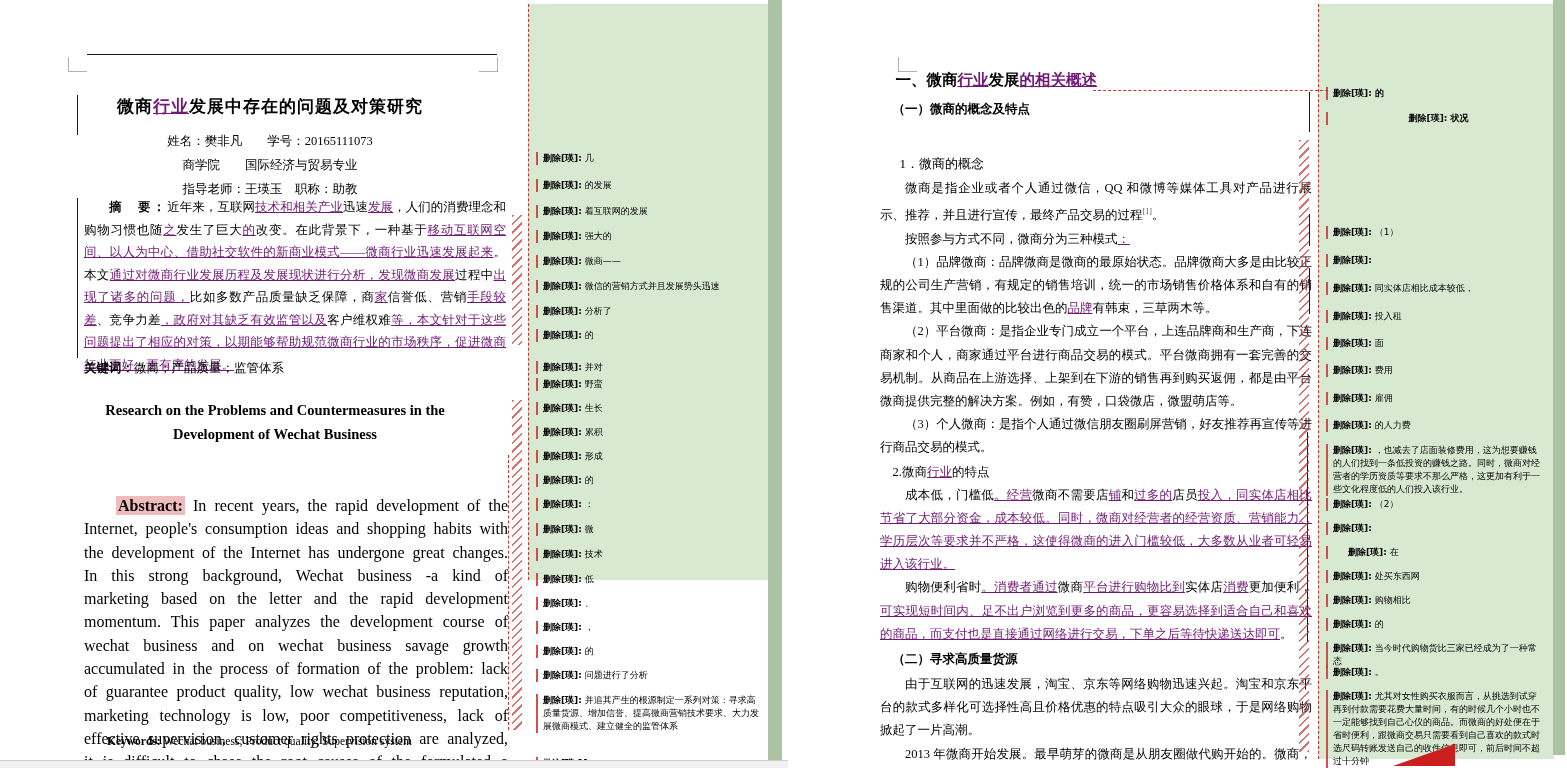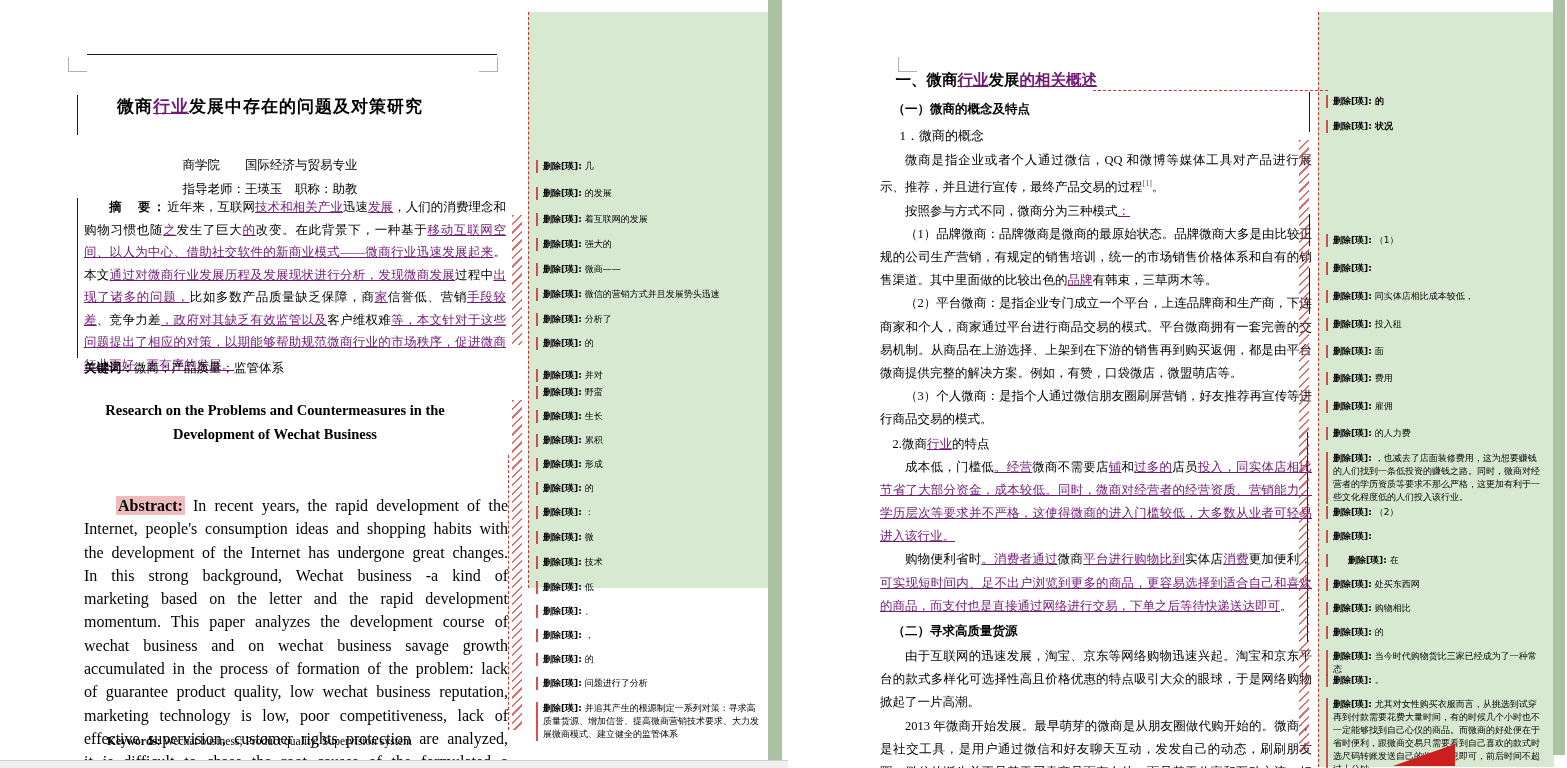--- a/index.html
+++ b/index.html
@@ -6,21 +6,21 @@
   body{width:1567px;height:768px;overflow:hidden;background:#ffffff;
        font-family:"Liberation Serif","DejaVu Serif",serif;}
   #stage{position:relative;width:1567px;height:768px;overflow:hidden;background:#ffffff;}
 
   
   .page{position:absolute;background:#ffffff;}
   #page1{left:0;top:0;width:528px;height:760px;}
   #page2{left:782px;top:0;width:536px;height:755px;}
 
   
-  .markup-panel{position:absolute;top:12px;background:#d8e9d2;border-left:1px dashed #cc3333;}
+  .markup-panel{position:absolute;top:4px;background:#d8e9d2;border-left:1px dashed #cc3333;}
   #markup-left{left:528px;width:240px;height:576px;}
   #markup-right{left:1318px;width:235px;height:755px;}
   .callout{position:absolute;left:7px;right:10px;font-family:"DejaVu Sans","Liberation Sans",sans-serif;
            font-size:9px;line-height:13px;color:#000;border-left:2px solid rgba(204,51,51,.85);
            padding-left:5px;}
   .callout .co-label{font-weight:600;}
   .callout.bold span:last-child{font-weight:bold;}
 
   
   .vscroll{position:absolute;top:0;background:#abc3a3;}
@@ -50,21 +50,21 @@
                text-align:justify;text-indent:2em;word-spacing:2px;margin-top:44px;}
   .en-abstract .hl{font-weight:bold;background:#eebcbc;padding:1px 2px;}
   .en-keywords{position:absolute;left:84px;width:424px;top:735px;font-size:11.5px;text-indent:2em;}
   .en-keywords .lead{font-weight:bold;}
 
   
   #page2-flow{position:absolute;left:98px;top:66px;width:432px;color:#000;}
   .blk{font-size:12.5px;line-height:23.2px;text-align:justify;text-indent:2em;}
   .blk-h1{font-size:15.5px;font-weight:bold;text-indent:1em;line-height:28px;margin-bottom:2px;}
   .blk-h2{font-size:12.5px;font-weight:bold;text-indent:1em;line-height:27px;}
-  .blk-h3{font-size:13px;text-indent:1.5em;line-height:26px;}
+  .blk-h3{font-size:13px;text-indent:1.5em;line-height:26px;margin-top:28px;}
   .blk-h3b{font-size:12.5px;text-indent:1em;line-height:24px;}
 
   
   .seg-i{color:#701a75;text-decoration:underline;}
   .seg-sup{font-size:8px;vertical-align:super;color:#555;}
 
   
   .dashline{position:absolute;border-top:1px dashed #cc3333;height:0;}
   .squiggle{position:absolute;width:10px;
             background:repeating-linear-gradient(135deg,rgba(204,51,51,.7) 0 1.5px,transparent 1.5px 6px);}
@@ -78,20 +78,21 @@
 <div id="stage">
 
   <div id="page1" class="page">
     <div class="topline" style="left:87px;top:54px;width:410px;"></div>
     <div class="crop l" style="left:68px;top:57px;"></div>
     <div class="crop r" style="left:479px;top:57px;"></div>
     <div class="changebar" style="left:77px;top:95px;height:40px;"></div>
     <div class="changebar" style="left:77px;top:198px;height:160px;"></div>
 
     <div class="cn-title"><span>微商</span><span class="seg-i">行业</span><span>发展中存在的问题及对策研究</span></div>
+    <div class="meta" style="top:133px;">姓名：樊非凡　　学号：20165111073</div>
     <div class="meta" style="top:157px;">商学院　　国际经济与贸易专业</div>
     <div class="meta" style="top:181px;">指导老师：王瑛玉　职称：助教</div>
 
     <div class="cn-abstract">
       <span class="lead">摘　要：</span><span><span>近年来，互联网</span><span class="seg-i">技术和相关产业</span><span>迅速</span><span class="seg-i">发展</span><span>，人们的消费理念和购物习惯也随</span><span class="seg-i">之</span><span>发生了巨大</span><span class="seg-i">的</span><span>改变。在此背景下，一种基于</span><span class="seg-i">移动互联网空间、以人为中心、借助社交软件的新商业模式——微商行业迅速发展起来</span><span>。本文</span><span class="seg-i">通过对微商行业发展历程及发展现状进行分析，发现微商发展</span><span>过程中</span><span class="seg-i">出现了诸多的问题，</span><span>比如多数产品质量缺乏保障，商</span><span class="seg-i">家</span><span>信誉低、营销</span><span class="seg-i">手段较差</span><span>、竞争力差</span><span class="seg-i">，</span><span class="seg-i">政府对其缺乏有效监管以及</span><span>客户维权难</span><span class="seg-i">等，本文针对于这些问题提出了相应的对策，以期能够帮助规范微商行业的市场秩序，促进微商行业更好、更有序的发展。</span></span>
     </div>
     <div class="cn-keywords">
       <span class="lead">关键词：</span><span>微商；产品质量；监管体系</span>
     </div>
 
@@ -157,21 +158,21 @@
         <div class="blk blk-p"><span>2013 年微商开始发展。最早萌芽的微商是从朋友圈做代购开始的。微商，是社交工具，是用户通过微信和好友聊天互动，发发自己的动态，刷刷朋友圈。微信的诞生并不是基于买卖商品而存在的，而是基于分享和互动交流。好朋友去</span></div>
       </div>
   </div>
   <div class="changebar" style="left:1309px;top:92px;height:40px;"></div>
   <div class="changebar" style="left:1309px;top:214px;height:32px;"></div>
   <div class="changebar" style="left:1309px;top:268px;height:46px;"></div>
   <div class="changebar" style="left:1307px;top:432px;height:210px;"></div>
 
   <div id="markup-right" class="markup-panel">
       <div class="callout bold" style="top: 83px;"><span class="co-label">删除[瑛]:</span><span> 的</span></div>
-      <div class="callout bold" style="top: 108px;"><span class="co-label">删除[瑛]:</span><span> 状况</span></div>
+      <div class="callout bold" style="top: 108px; text-align: center;"><span class="co-label">删除[瑛]:</span><span> 状况</span></div>
       <div class="callout" style="top: 222px;"><span class="co-label">删除[瑛]:</span><span> （1）</span></div>
       <div class="callout" style="top: 250px;"><span class="co-label">删除[瑛]:</span><span> </span></div>
       <div class="callout" style="top: 278px;"><span class="co-label">删除[瑛]:</span><span> 同实体店相比成本较低，</span></div>
       <div class="callout" style="top: 306px;"><span class="co-label">删除[瑛]:</span><span> 投入租</span></div>
       <div class="callout" style="top: 333px;"><span class="co-label">删除[瑛]:</span><span> 面</span></div>
       <div class="callout" style="top: 360px;"><span class="co-label">删除[瑛]:</span><span> 费用</span></div>
       <div class="callout" style="top: 388px;"><span class="co-label">删除[瑛]:</span><span> 雇佣</span></div>
       <div class="callout" style="top: 415px;"><span class="co-label">删除[瑛]:</span><span> 的人力费</span></div>
       <div class="callout" style="top: 440px;"><span class="co-label">删除[瑛]:</span><span> ，也减去了店面装修费用，这为想要赚钱的人们找到一条低投资的赚钱之路。同时，微商对经营者的学历资质等要求不那么严格，这更加有利于一些文化程度低的人们投入该行业。</span></div>
       <div class="callout" style="top: 494px;"><span class="co-label">删除[瑛]:</span><span> （2）</span></div>

